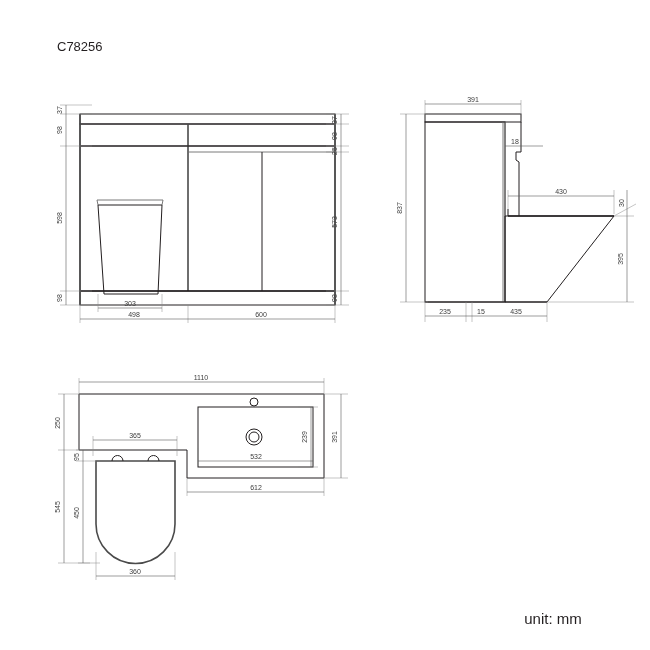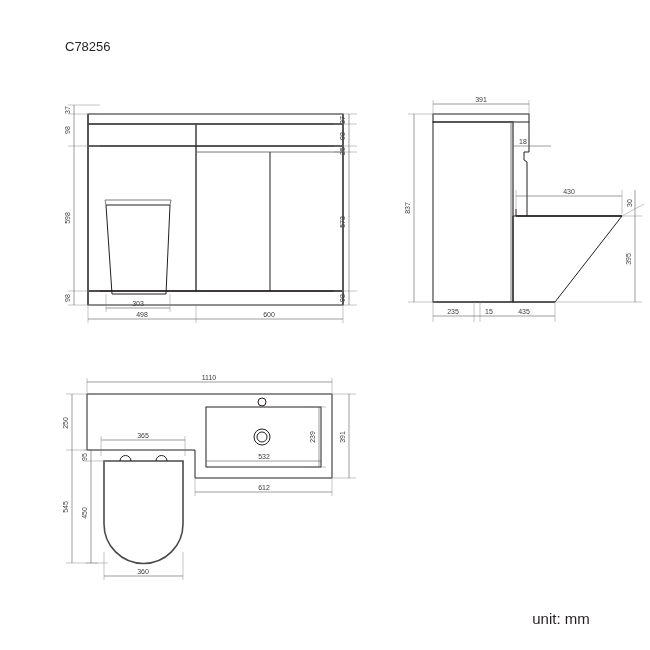--- a/index.html
+++ b/index.html
@@ -11,21 +11,21 @@
     width: 650px;
     height: 650px;
     font-family: "Liberation Sans", sans-serif;
     color: #231f20;
     overflow: hidden;
     position: relative;
   }
   #drawing-root {
     position: absolute;
     top: 0;
-    left: 8px;
+    left: 0;
     width: 542px;
     height: 650px;
   }
   .title-text {
     font-size: 13px;
     fill: #231f20;
     font-family: "Liberation Sans", sans-serif;
   }
   .unit-text {
     font-size: 15px;

